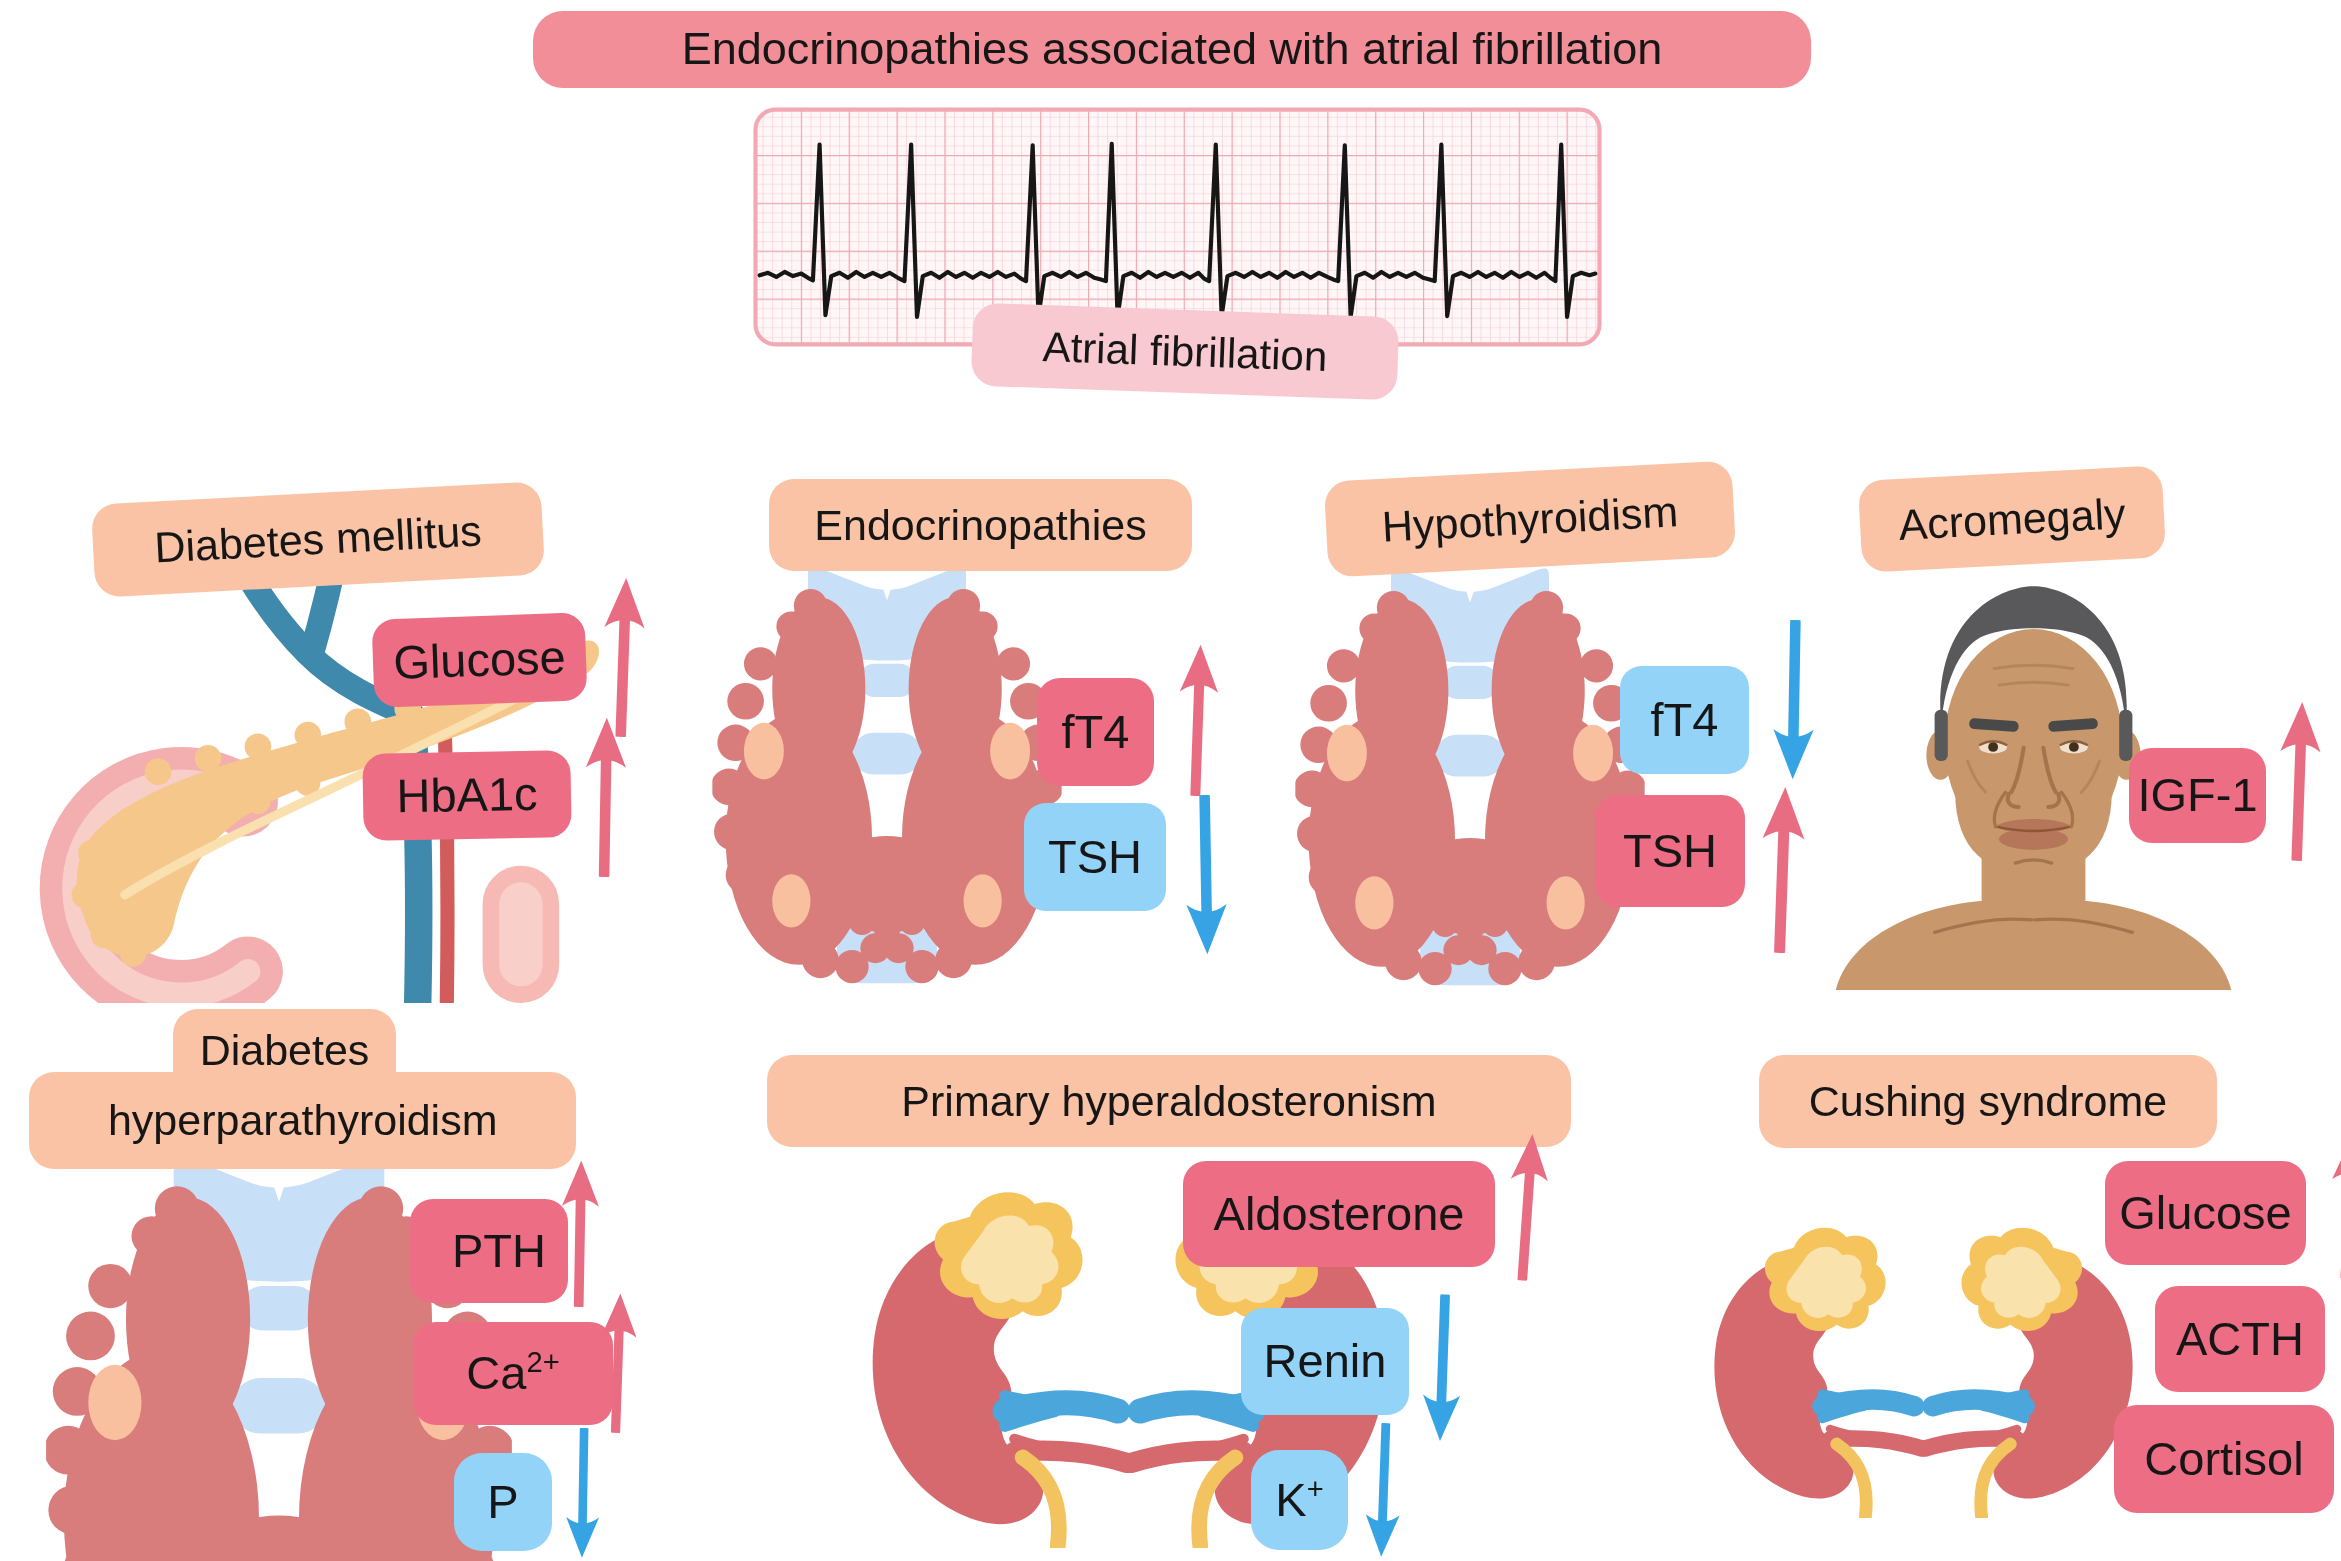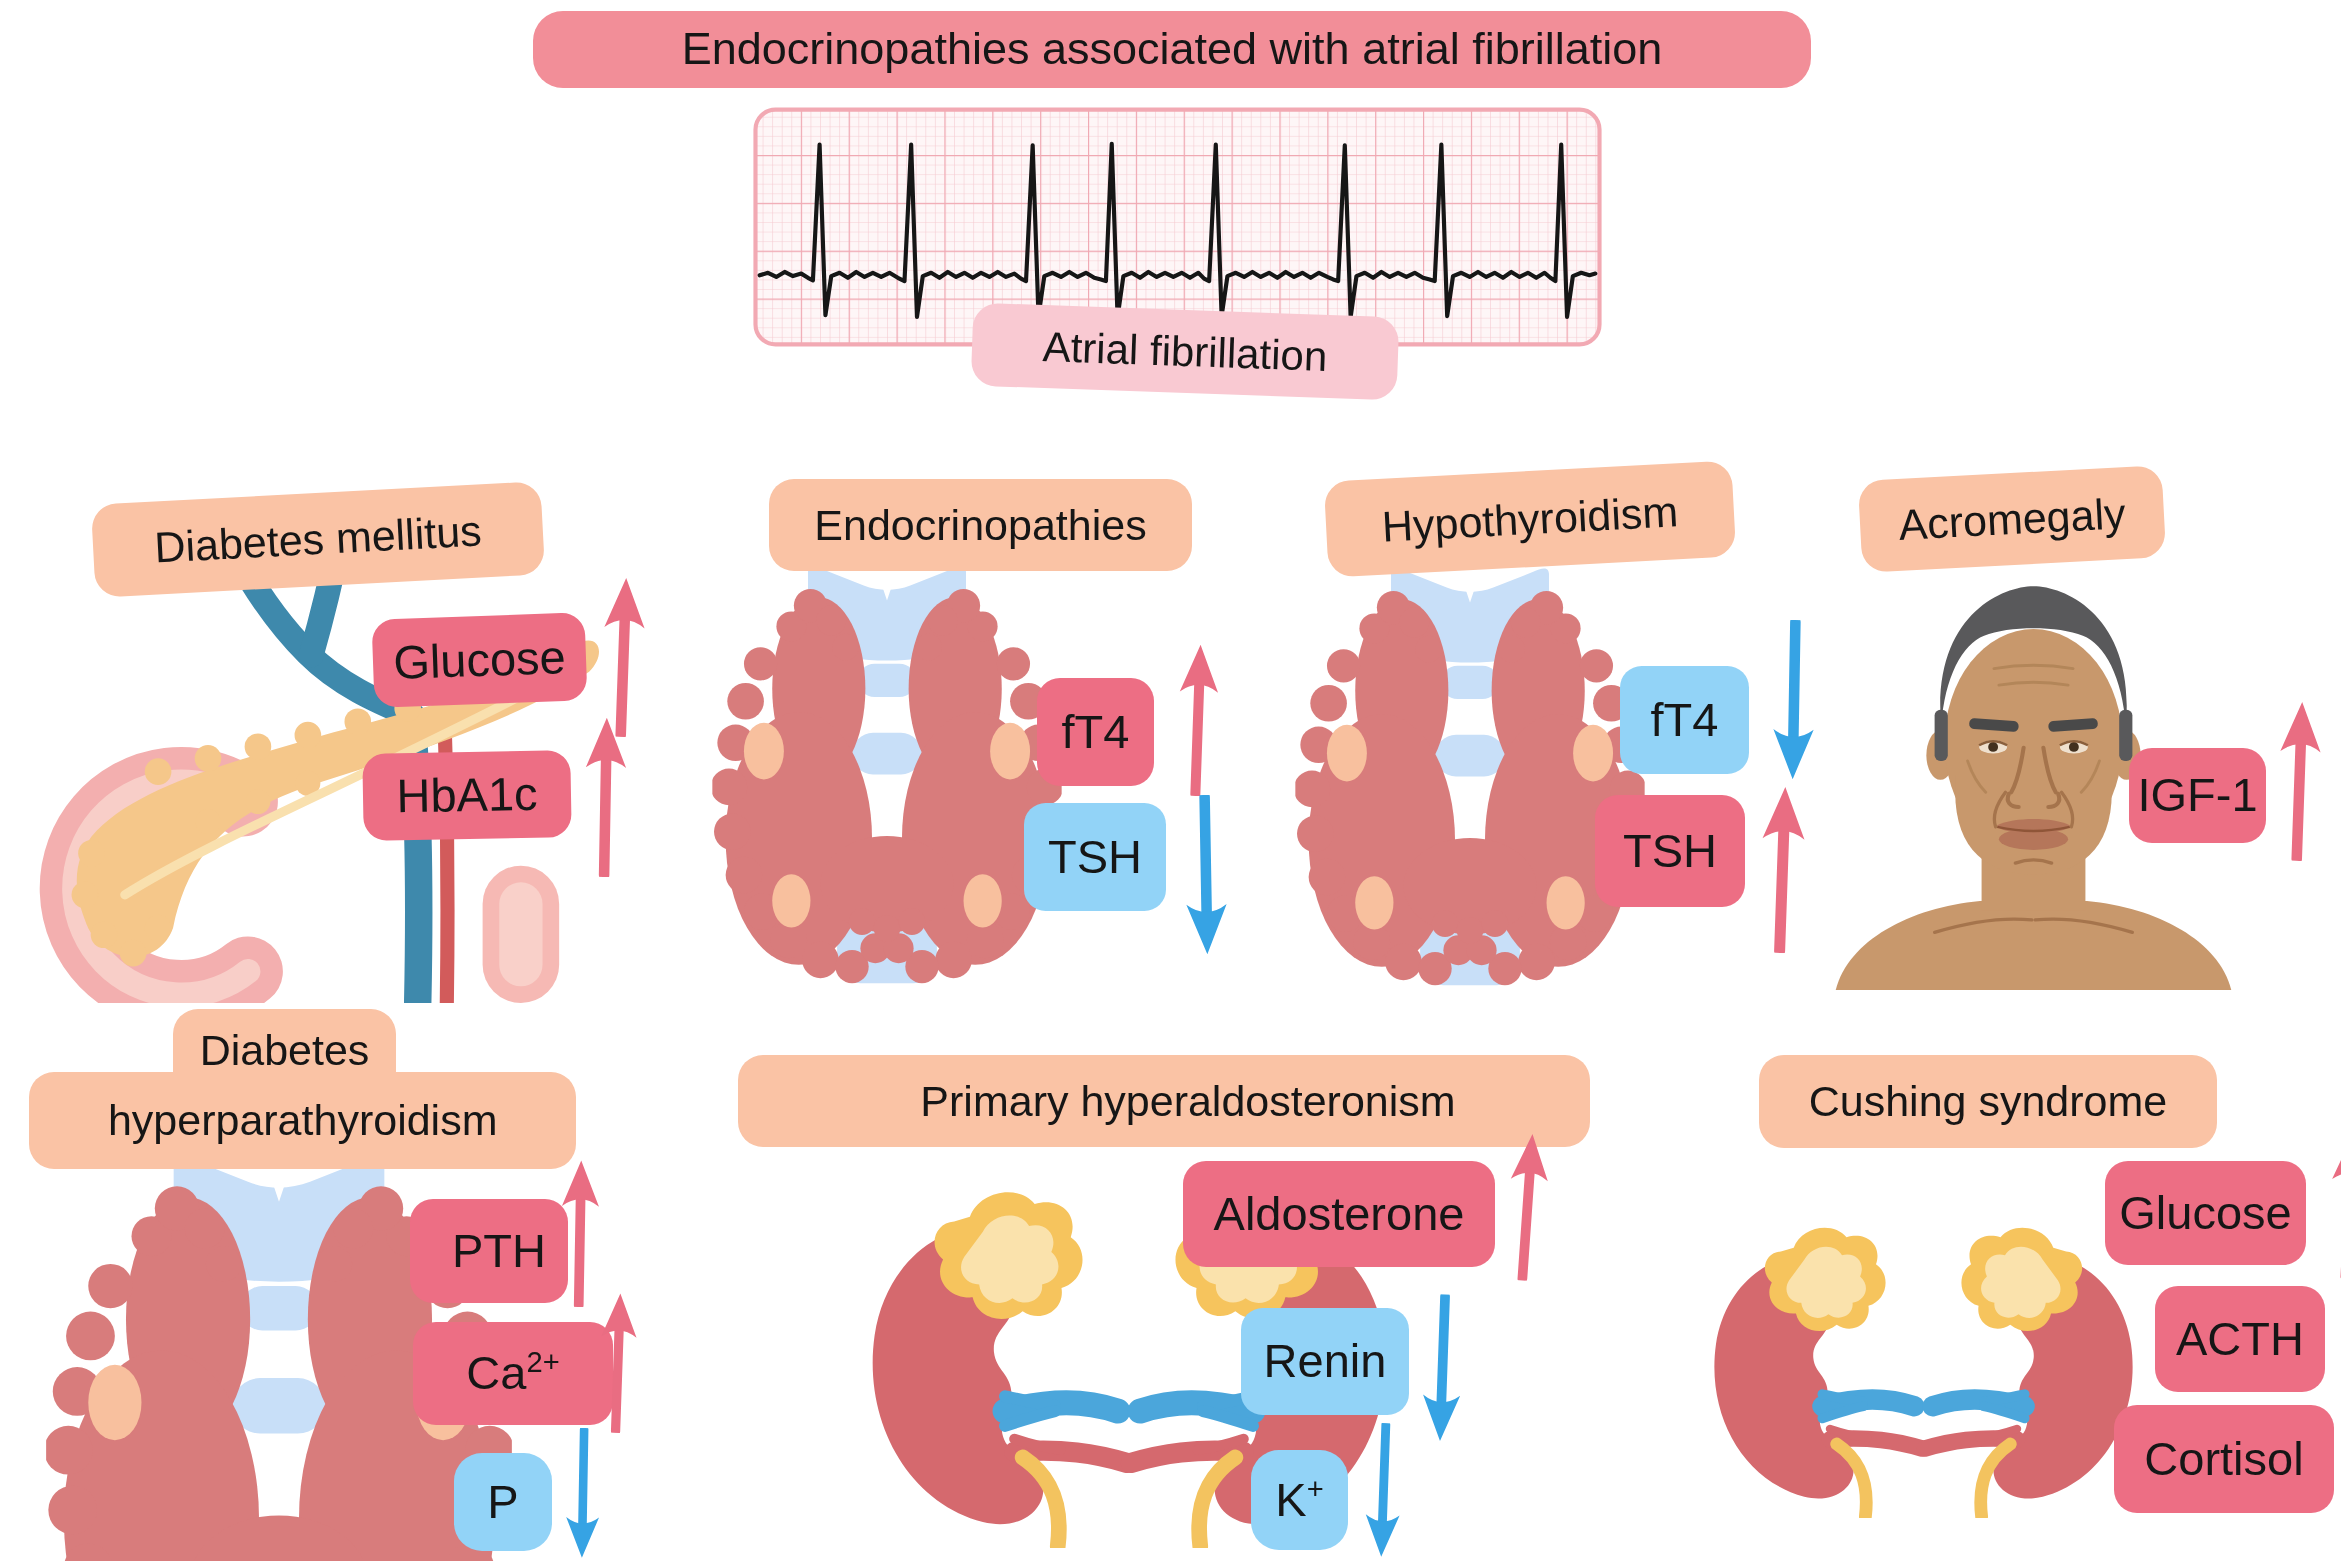--- a/index.html
+++ b/index.html
@@ -371,21 +371,21 @@
         </svg>
     </div>
   </div>
 
   <div class="panel" style="left:733px;top:1032px;width:841px;height:529px;">
     <div class="organ" style="left:92px;top:146px;width:608px;height:370px;">
       <svg viewBox="0 0 640 400">
           <use href="#kidneys-symbol"></use>
         </svg>
     </div>
-    <div class="box peach fs52" style="left:5px;top:23px;width:804px;height:92px;padding-left:48px;">
+    <div class="box peach fs52" style="left:34px;top:23px;width:804px;height:92px;">
       <span>Primary hyperaldosteronism</span>
     </div>
     <div class="box rose fs56" style="left:450px;top:129px;width:312px;height:106px;">
       <span>Aldosterone</span>
     </div>
     <div class="arrow pinkA" style="left:768px;top:90px;width:53px;height:167px;transform:rotate(4deg);">
       <svg viewBox="0 0 60 170">
           <use href="#arrow-up"></use>
         </svg>
     </div>

